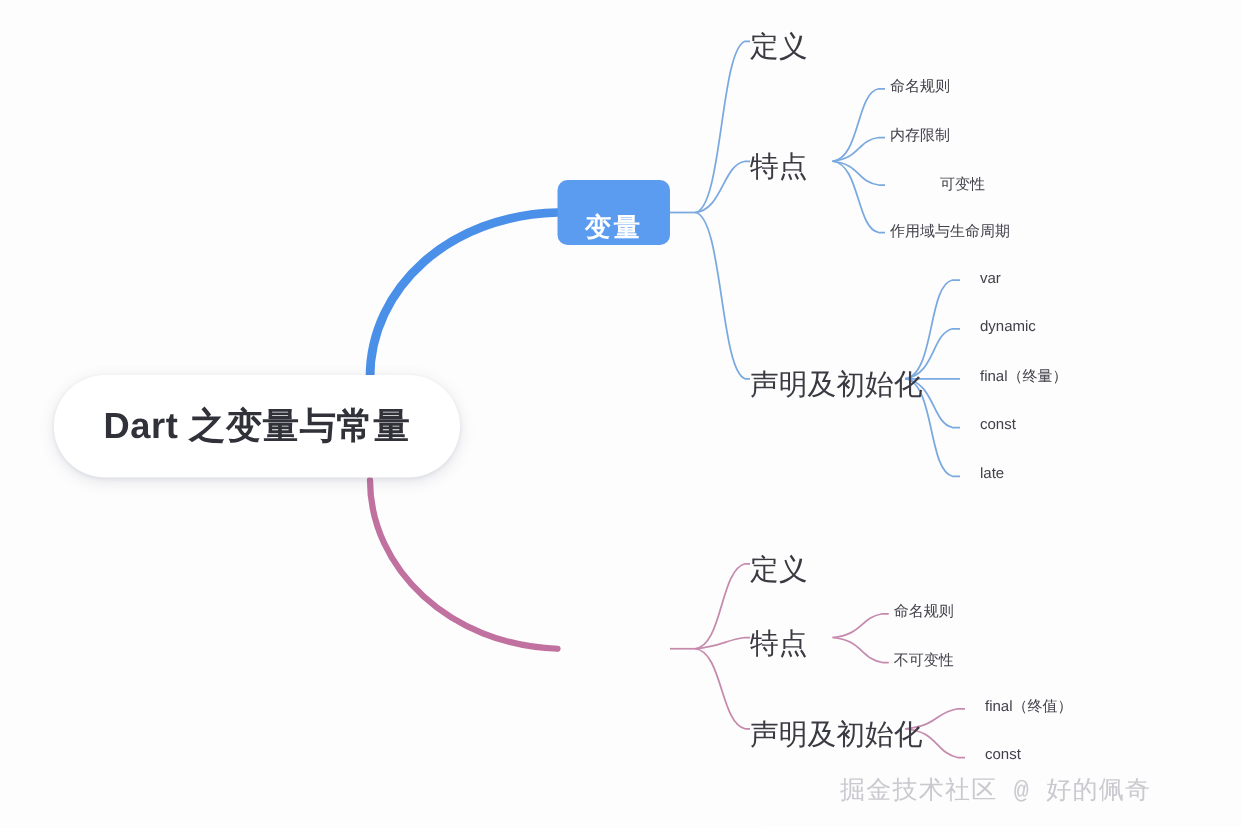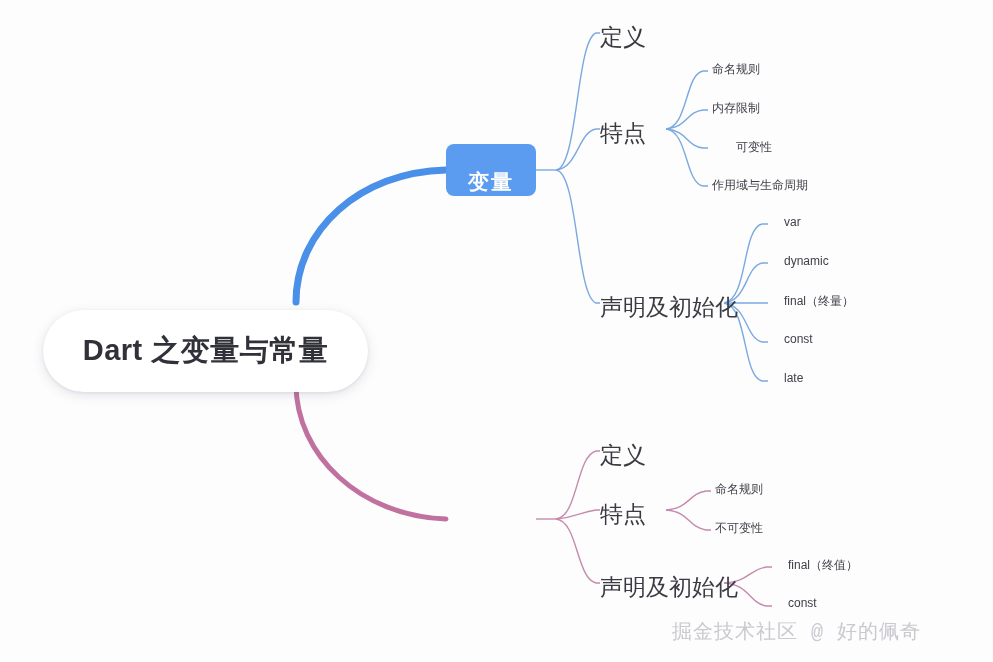--- a/index.html
+++ b/index.html
@@ -21,21 +21,21 @@
     top: 0;
     width: 993px;
     height: 662px;
     pointer-events: none;
   }
 
   
   .root-node {
     position: absolute;
     left: 43px;
-    top: 310px;
+    top: 300px;
     width: 325px;
     height: 82px;
     background: #ffffff;
     border-radius: 41px;
     box-shadow: 0 3px 12px rgba(80, 90, 120, 0.16),
                 0 1px 3px rgba(80, 90, 120, 0.10);
     display: flex;
     align-items: center;
     justify-content: center;
     z-index: 5;
@@ -158,21 +158,21 @@
 
 
   <div class="leaf l2" style="left:600px; top:22px;">定义</div>
 
   <div class="leaf l2" style="left:600px; top:118px;">特点</div>
 
   <div class="leaf l3" style="left:712px; top:61px;">命名规则</div>
 
   <div class="leaf l3" style="left:712px; top:100px;">内存限制</div>
 
-  <div class="leaf l3" style="left:736px; top:139px;">可变性</div>
+  <div class="leaf l3" style="left:752px; top:139px;">可变性</div>
 
   <div class="leaf l3" style="left:712px; top:177px;">作用域与生命周期</div>
 
   <div class="leaf l2" style="left:600px; top:292px;">声明及初始化</div>
 
   <div class="leaf l3" style="left:784px; top:215px;">var</div>
 
   <div class="leaf l3" style="left:784px; top:254px;">dynamic</div>
 
   <div class="leaf l3" style="left:784px; top:293px;">final（终量）</div>

